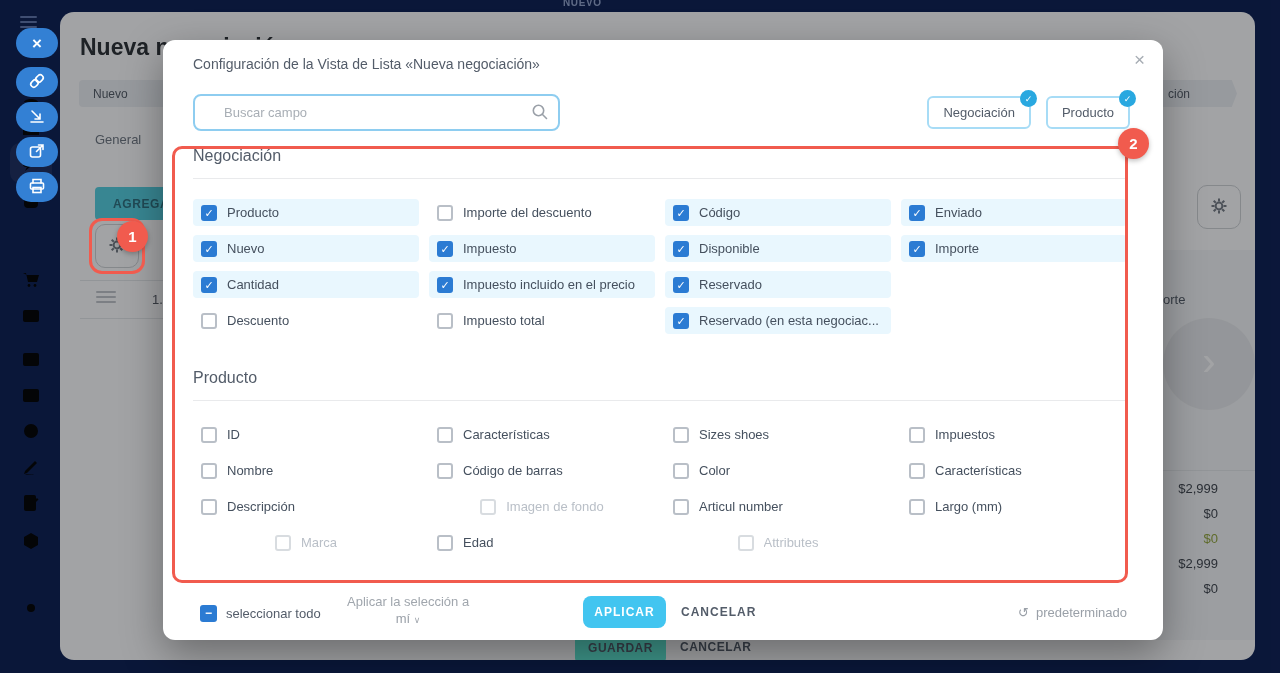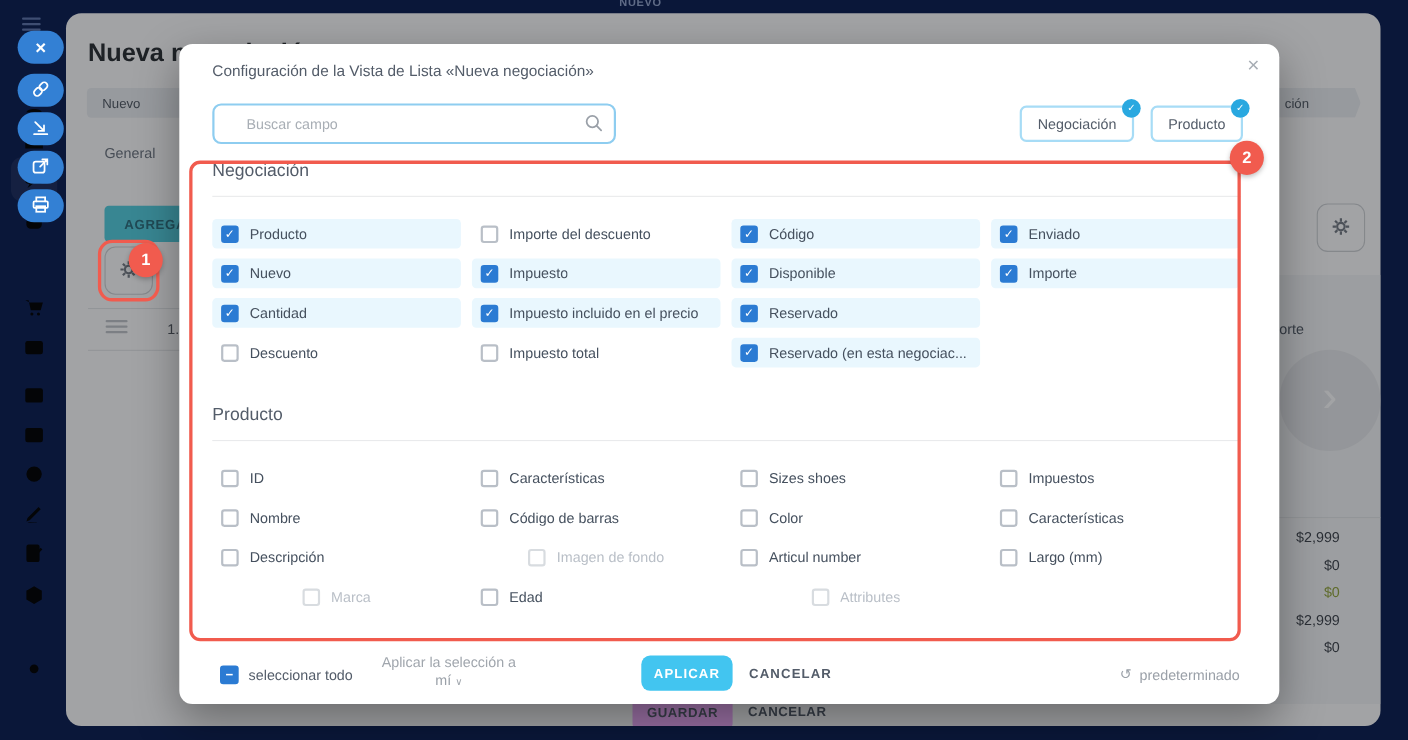--- a/index.html
+++ b/index.html
@@ -39,21 +39,21 @@
   .row-drag div { height:2px; background:#c2c6ca; margin-bottom:3px; border-radius:1px; }
   .row-num { left:92px; top:280px; font-size:13px; color:#555b63; }
   .col-header { left:1103px; top:280px; font-size:13px; color:#525b66; }
   .summary-col { left:1080px; top:238px; width:115px; height:390px; background:#f6f7f8; }
   .carousel-circle { left:1103px; top:306px; width:92px; height:92px; border-radius:50%;
     background:#e9ebed; display:flex; align-items:center; justify-content:center;
     color:#ffffff; font-size:40px; padding-bottom:6px; }
   .totals { left:1040px; top:464px; width:118px; text-align:right; }
   .total-row { height:25px; font-size:13px; color:#3f454d; line-height:25px; }
   .total-row.accent { color:#93a63c; }
-  .bg-footer-save { left:515px; top:622px; width:91px; height:27px; background:#f0abfc;
+  .bg-footer-save { left:515px; top:622px; width:91px; height:27px; background:#5eead4;
     border:none; border-radius:3px; font-size:12px; font-weight:bold; color:#535c69; letter-spacing:.5px; }
   .bg-footer-cancel { left:620px; top:628px; font-size:12px; font-weight:bold;
     color:#535c69; letter-spacing:.5px; background:none; border:none; }
 
   
   .sidebar-burger { left:20px; top:16px; width:17px; z-index:11; }
   .sidebar-burger div { height:2px; background:#5f77ad; margin-bottom:3px; border-radius:1px; }
   .pill { left:16px; width:42px; height:30px; border-radius:15px; background:#3380d4;
     display:flex; align-items:center; justify-content:center; color:#fff; z-index:30;
     border:none; }

